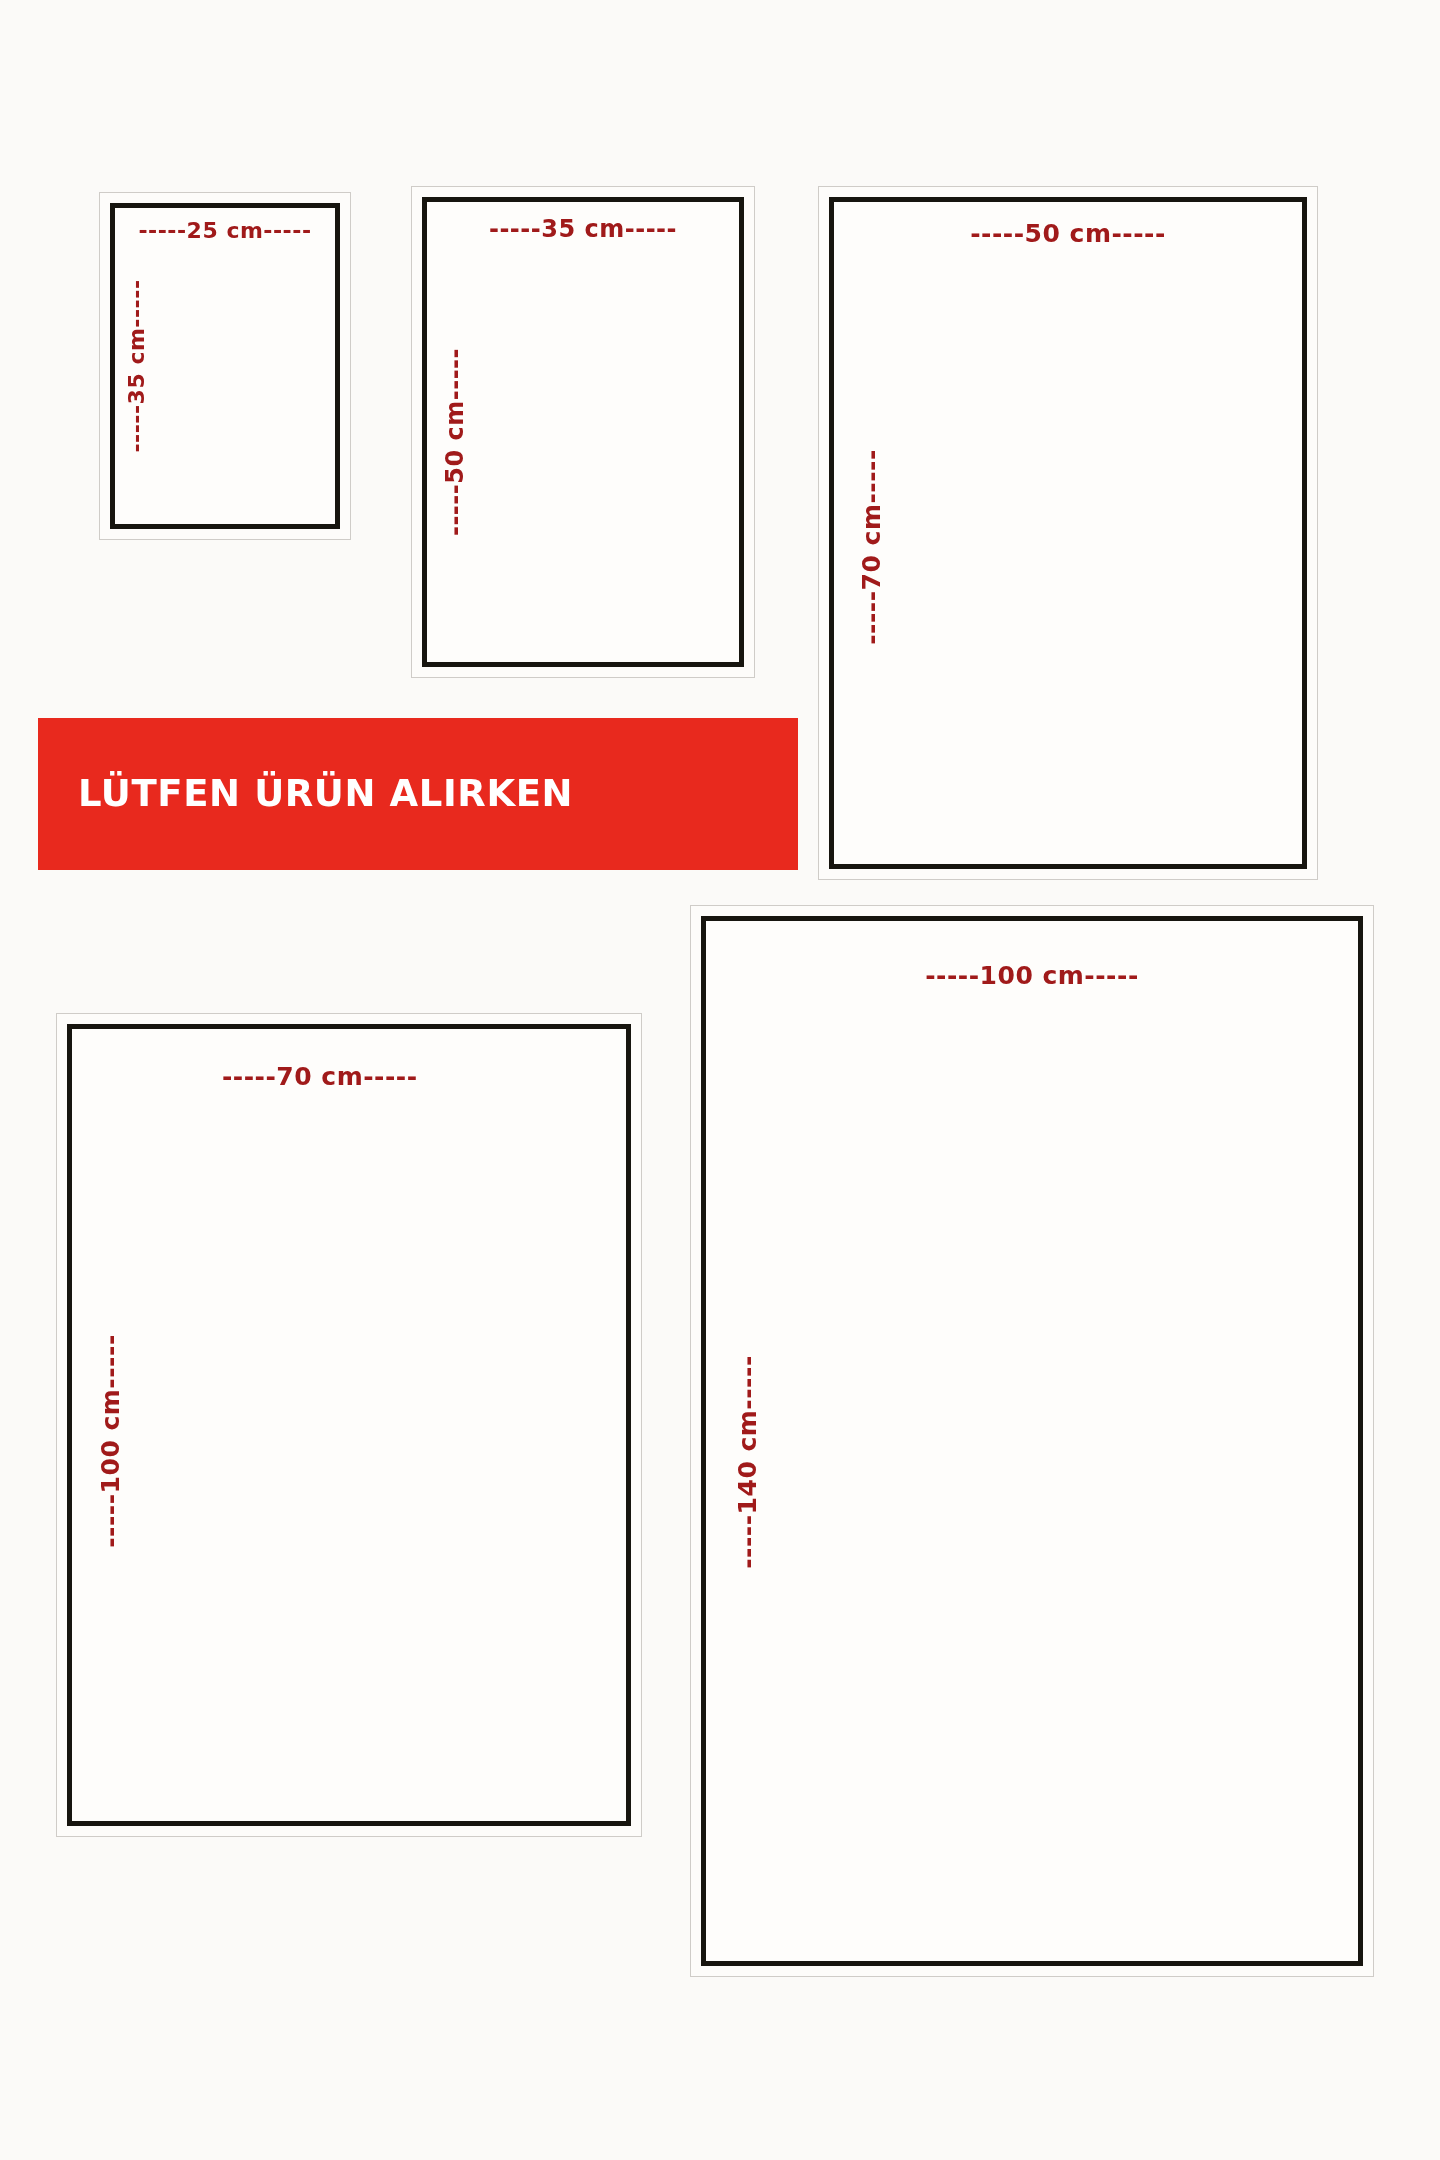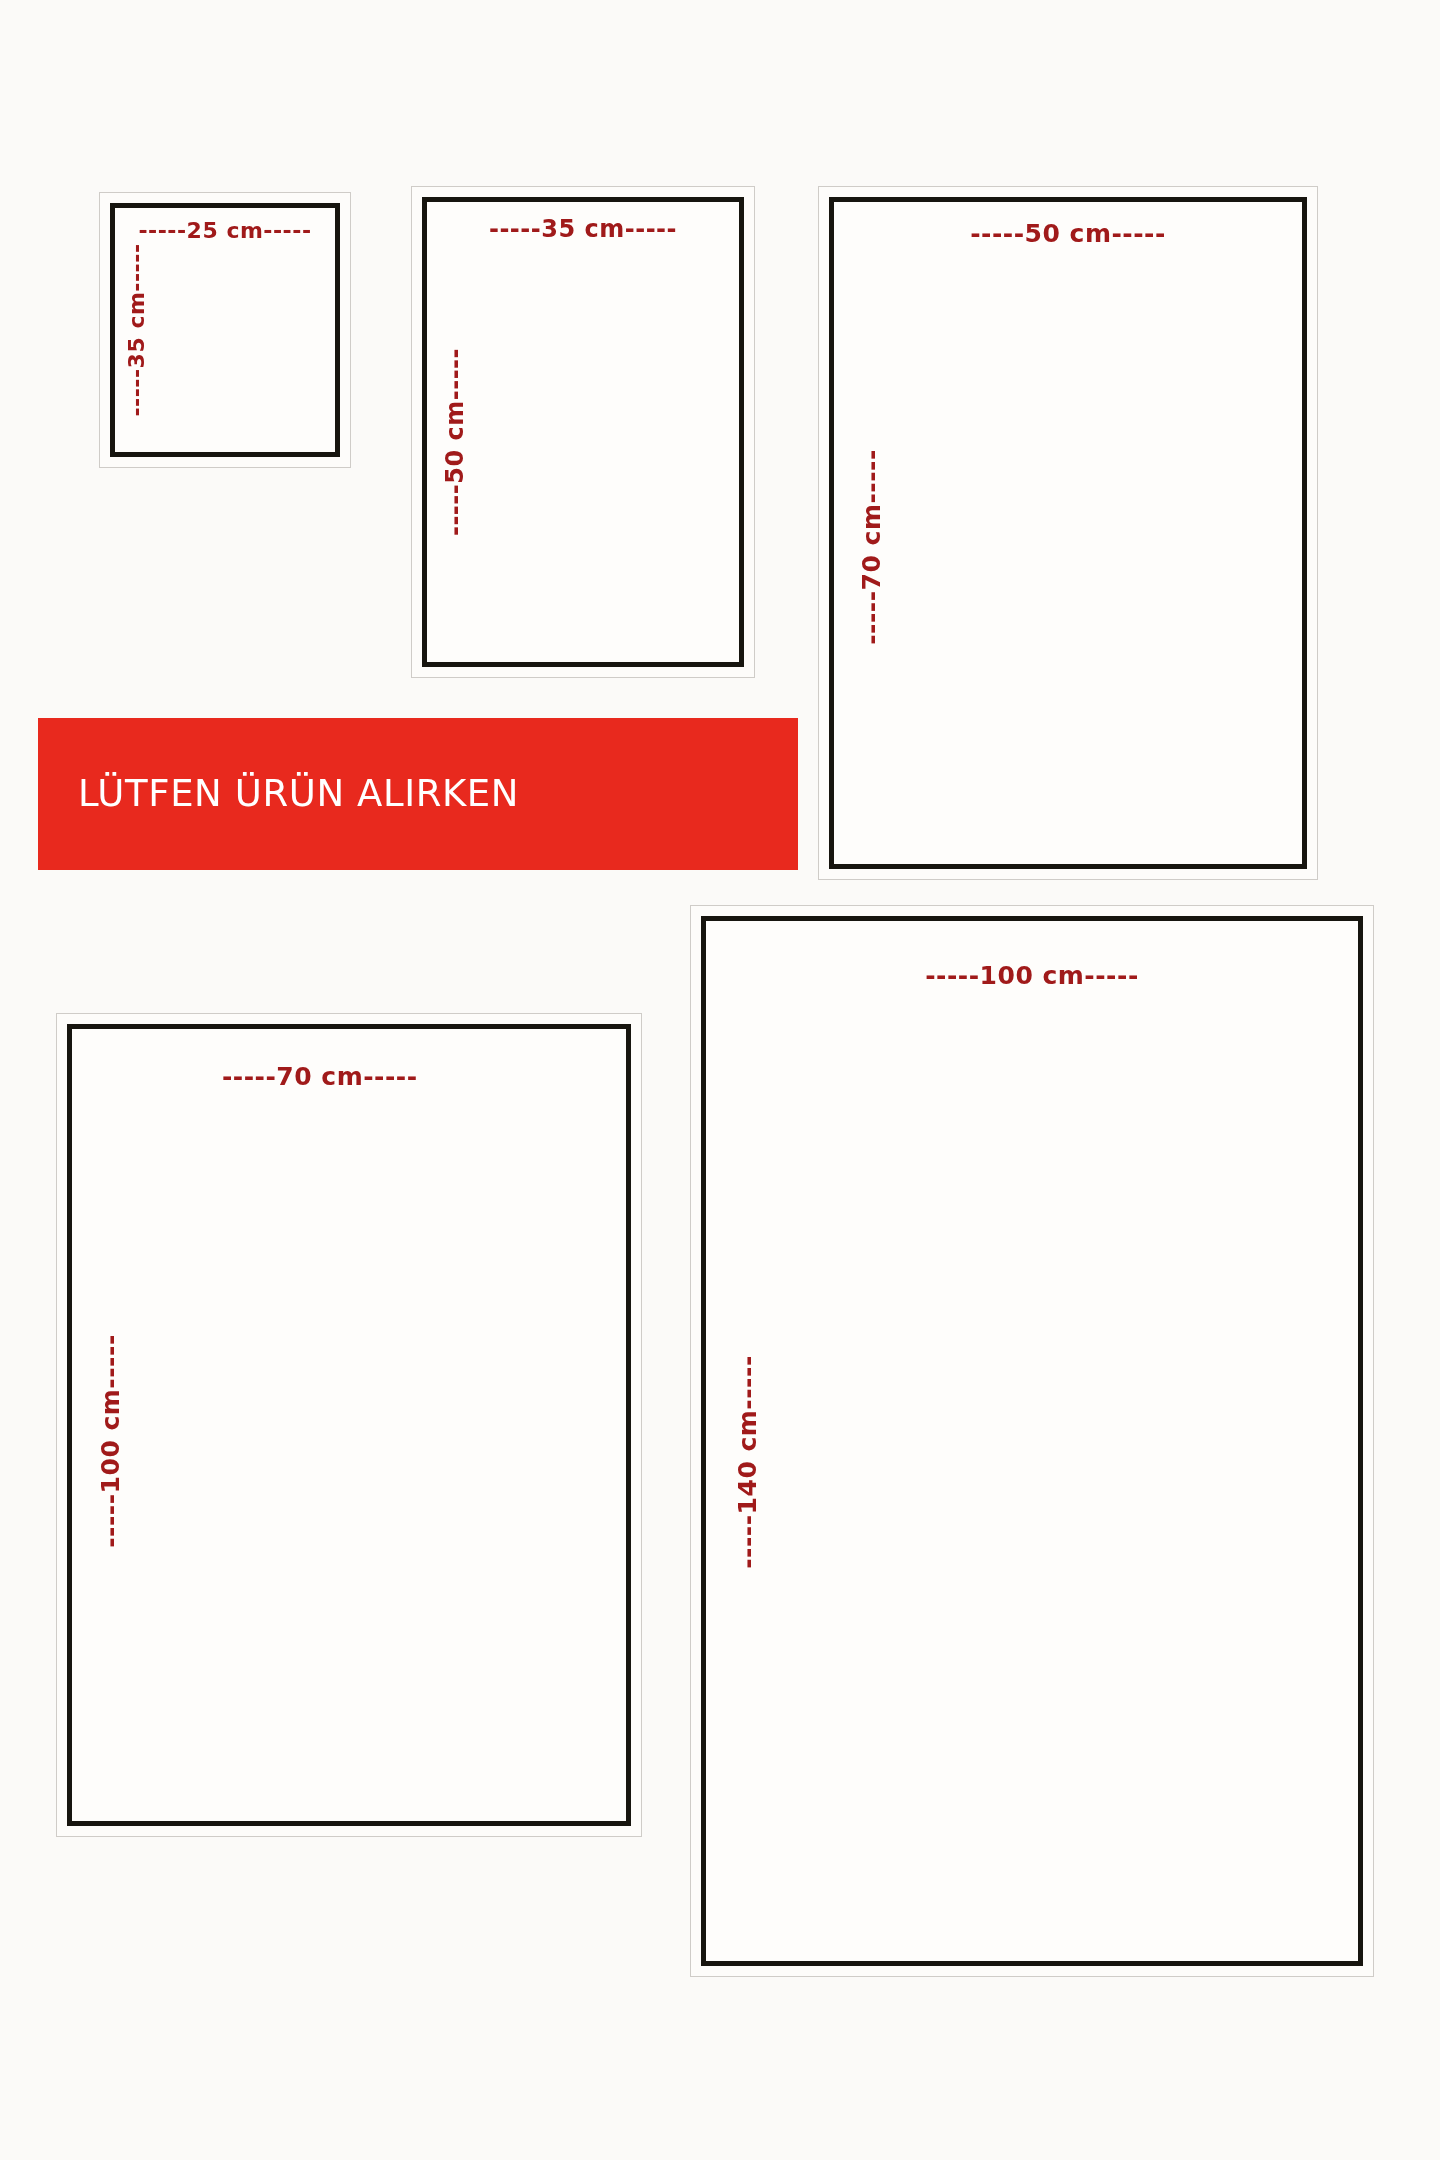--- a/index.html
+++ b/index.html
@@ -58,33 +58,33 @@
     position: absolute;
     background: #e8291e;
     display: flex;
     flex-direction: column;
     justify-content: center;
     padding: 0 0 0 40px;
     box-sizing: border-box;
   }
   #warning-banner .line {
     color: #ffffff;
-    font-weight: 400;
+    font-weight: 700;
     font-size: 37px;
     line-height: 1.32;
     letter-spacing: 0.6px;
     font-family: "DejaVu Sans", sans-serif;
   }
 </style>
 </head>
 <body>
 
 <div id="canvas">
 
-  <div class="frame" style="left:99px; top:192px; width:252px; height:276px;">
+  <div class="frame" style="left:99px; top:192px; width:252px; height:348px;">
     <div class="inner"></div>
     <div class="dim h" style="left:50%; top:25px; font-size:22px;">-----25 cm-----</div>
     <div class="dim v" style="left:36px; top:50%; font-size:22px;">-----35 cm-----</div>
   </div>
 
   <div class="frame" style="left:411px; top:186px; width:344px; height:492px;">
     <div class="inner"></div>
     <div class="dim h" style="left:50%; top:28px; font-size:24px;">-----35 cm-----</div>
     <div class="dim v" style="left:43px; top:52%; font-size:24px;">-----50 cm-----</div>
   </div>

